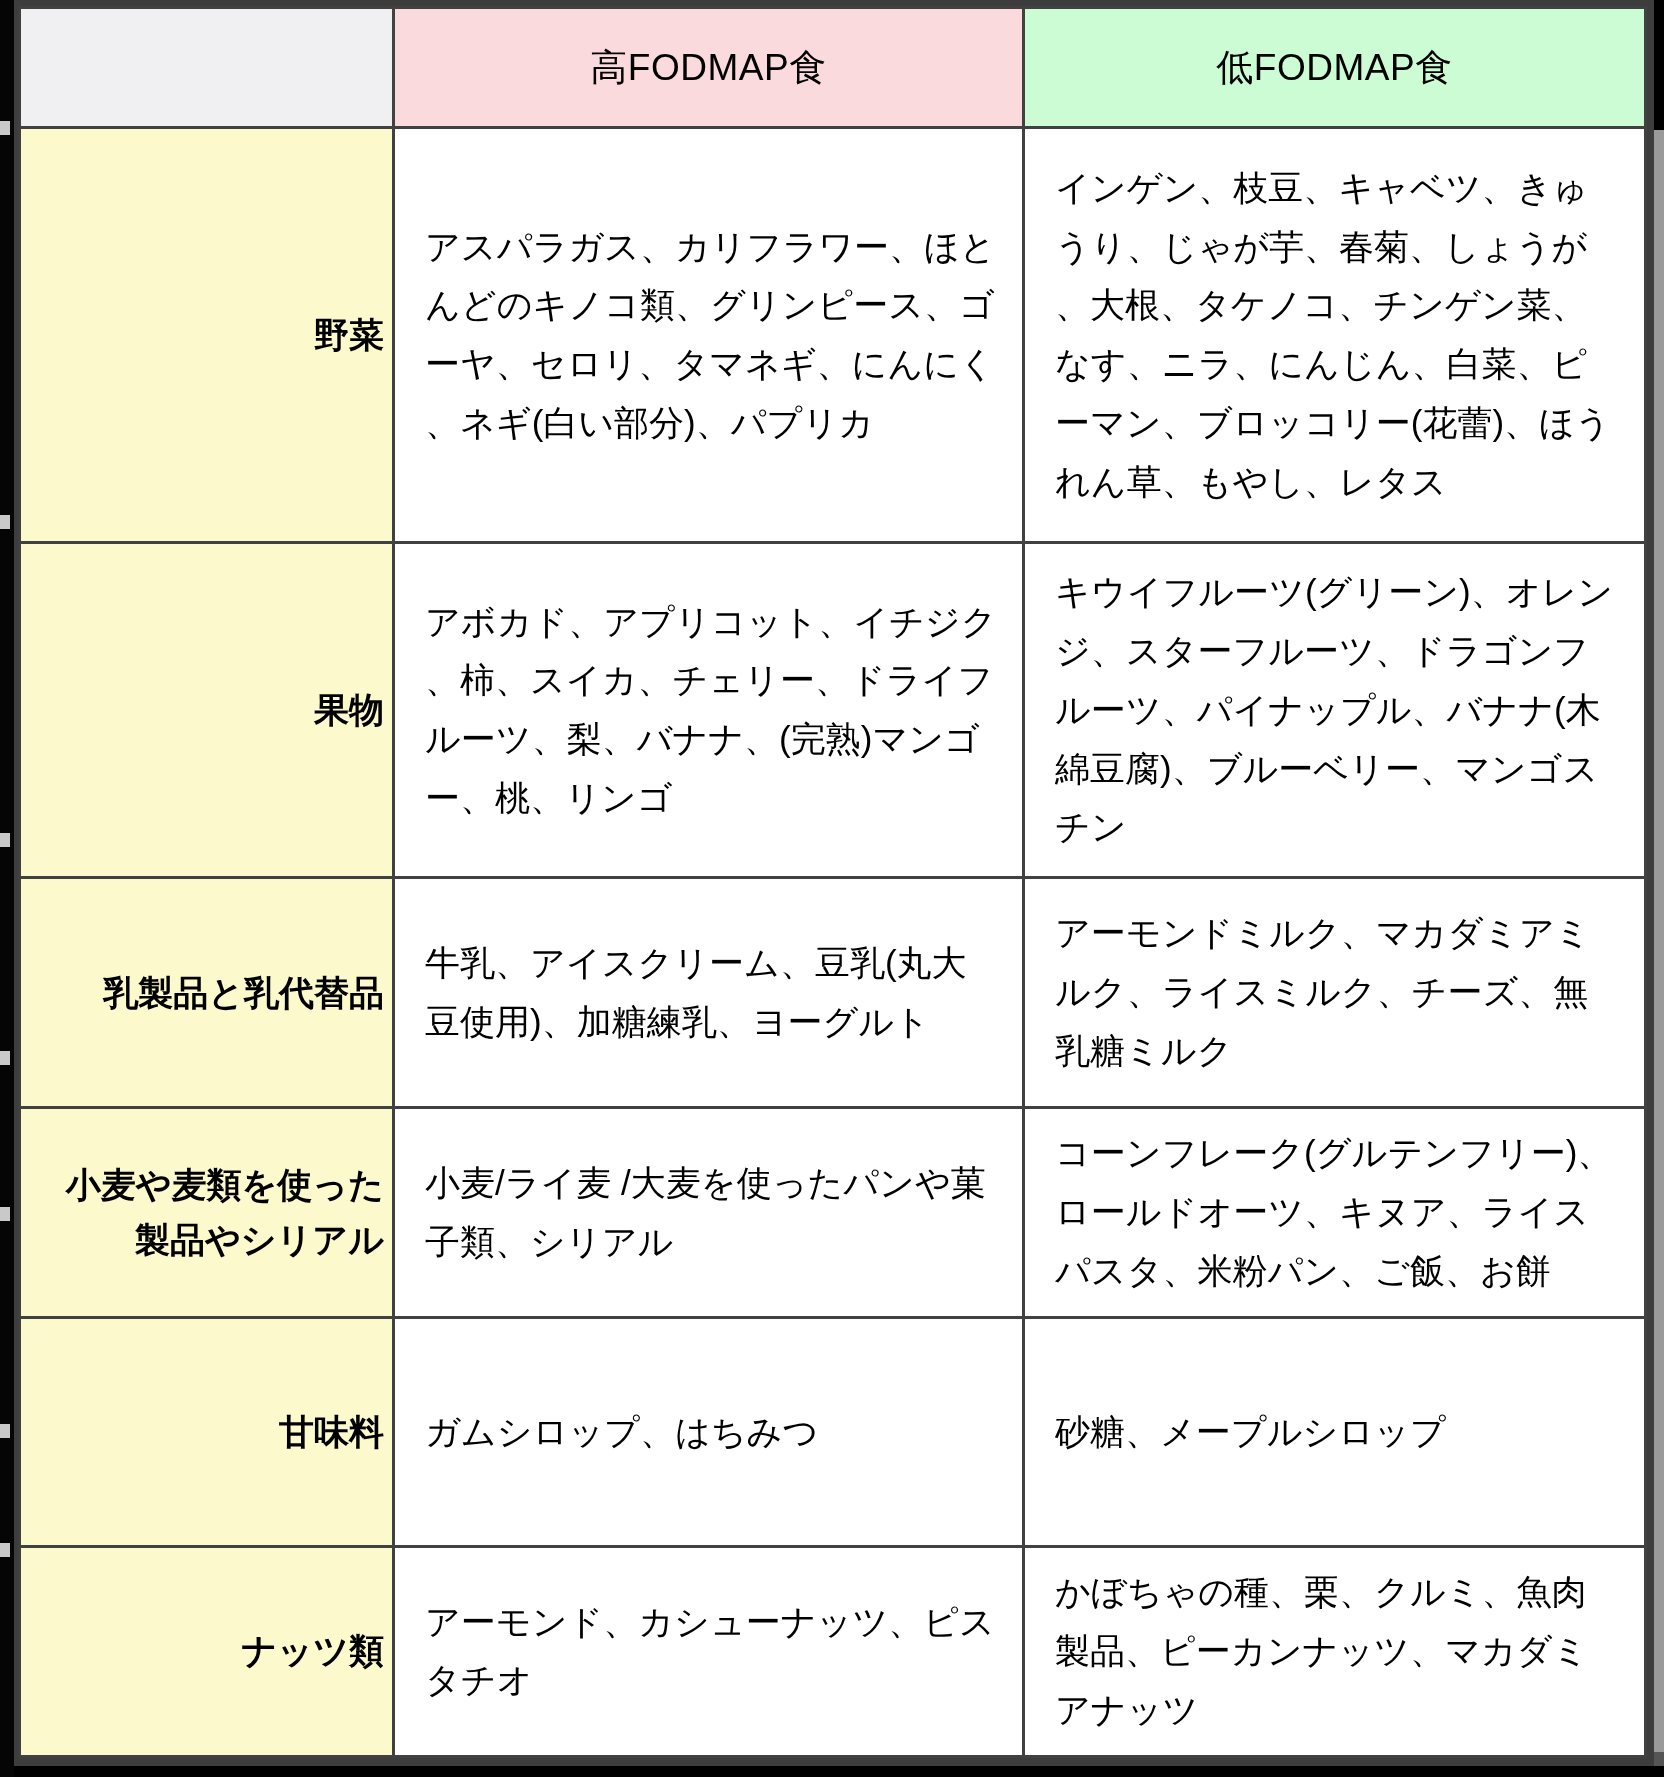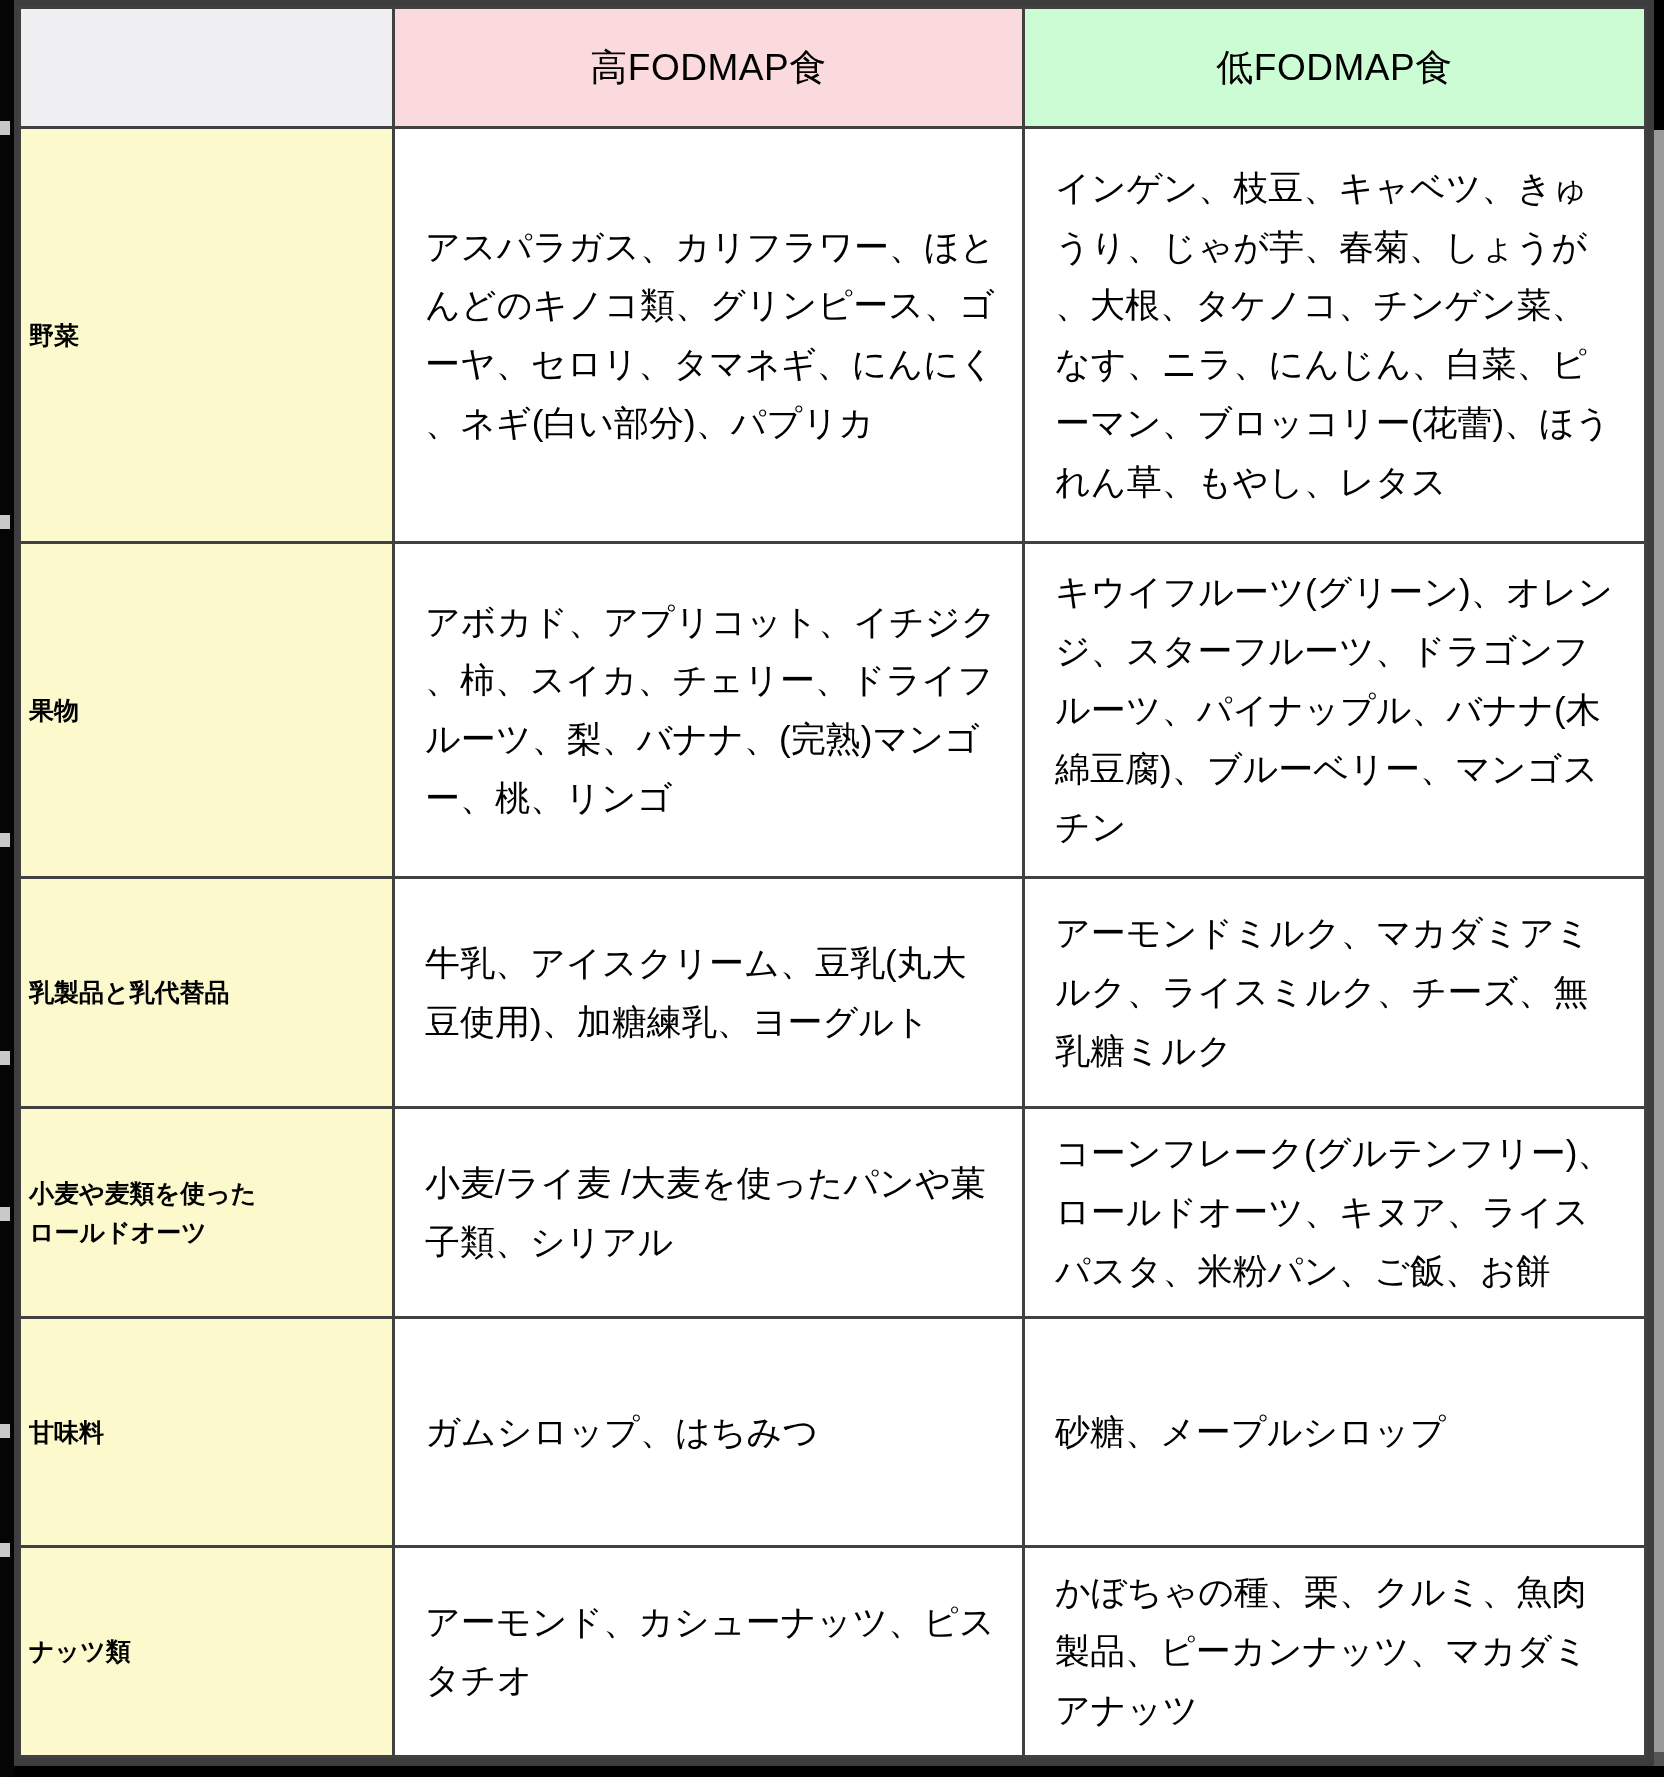--- a/index.html
+++ b/index.html
@@ -60,21 +60,21 @@
 
   th.blank{background:var(--blank);}
   th.hdr-high{background:var(--pink);}
   th.hdr-low{background:var(--green);}
   th.hdr{
     font-size:37px;font-weight:normal;text-align:center;
     letter-spacing:0.5px;
   }
   th.cat{
     background:var(--yellow);
-    font-size:25px;font-weight:bold;text-align:left;
+    font-size:35px;font-weight:bold;text-align:right;
     white-space:pre-line;
     line-height:1.55;
     padding:4px 8px;
   }
   td.body{
     background:var(--cellbg);
     font-size:35px;font-weight:normal;text-align:left;
     line-height:1.68;
     padding:10px 24px 10px 30px;
     word-break:break-all;
@@ -126,21 +126,21 @@
 
   <tr>
     <th class="cat">乳製品と乳代替品</th>
     <td class="body">牛乳、アイスクリーム、豆乳(丸大豆使用)、加糖練乳、ヨーグルト</td>
     <td class="body">アーモンドミルク、マカダミアミルク、ライスミルク、チーズ、無乳糖ミルク</td>
   </tr>
 
 
   <tr>
     <th class="cat">小麦や麦類を使った
-ロールドオーツ</th>
+製品やシリアル</th>
     <td class="body">小麦/ライ麦 /大麦を使ったパンや菓子類、シリアル</td>
     <td class="body">コーンフレーク(グルテンフリー)、ロールドオーツ、キヌア、ライスパスタ、米粉パン、ご飯、お餅</td>
   </tr>
 
   <tr>
     <th class="cat">甘味料</th>
     <td class="body">ガムシロップ、はちみつ</td>
     <td class="body">砂糖、メープルシロップ</td>
   </tr>
 

